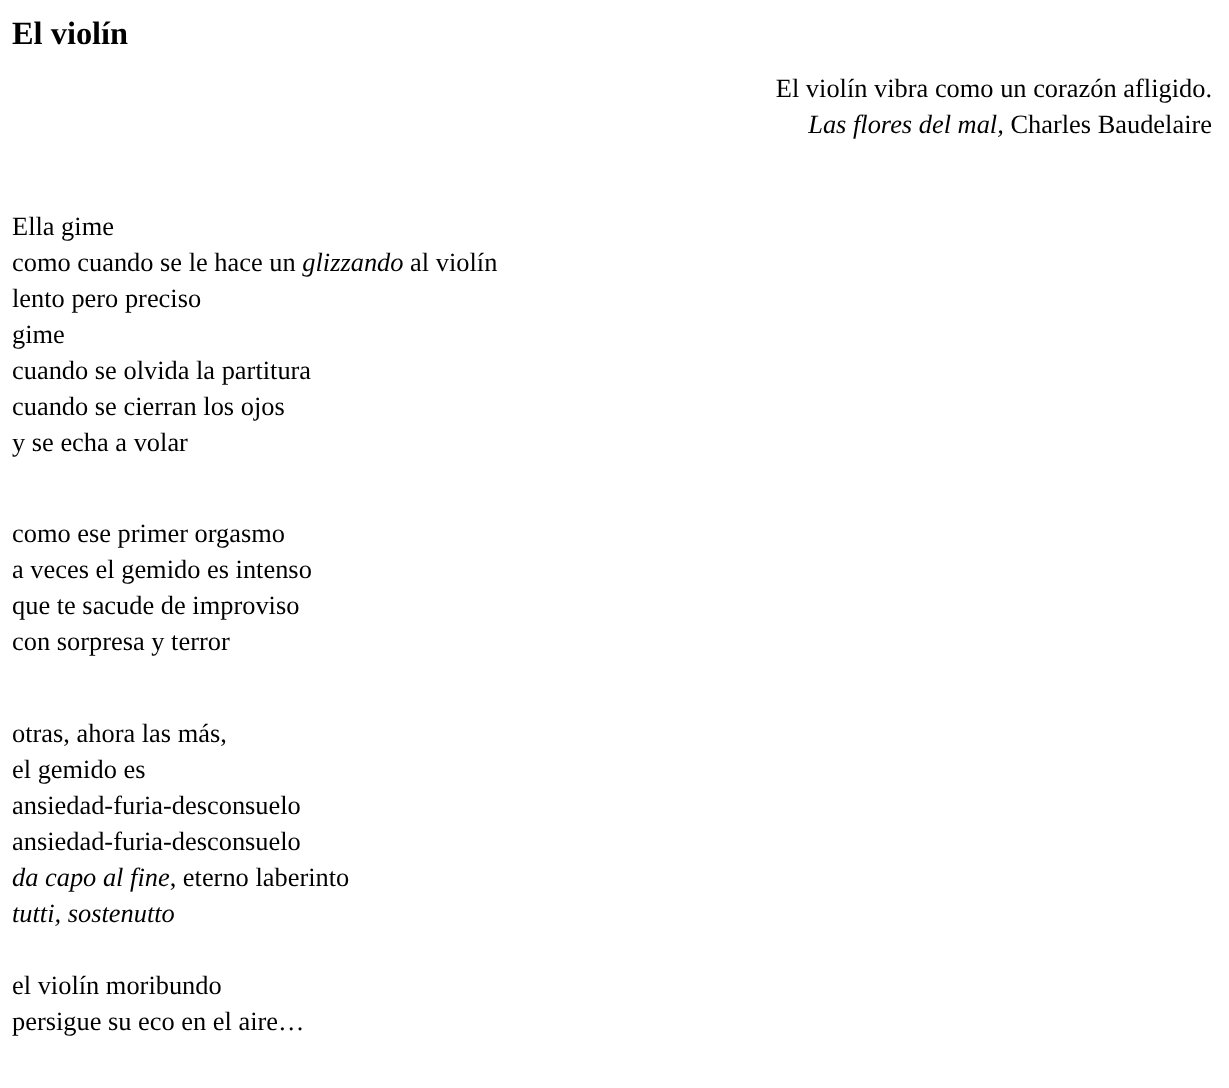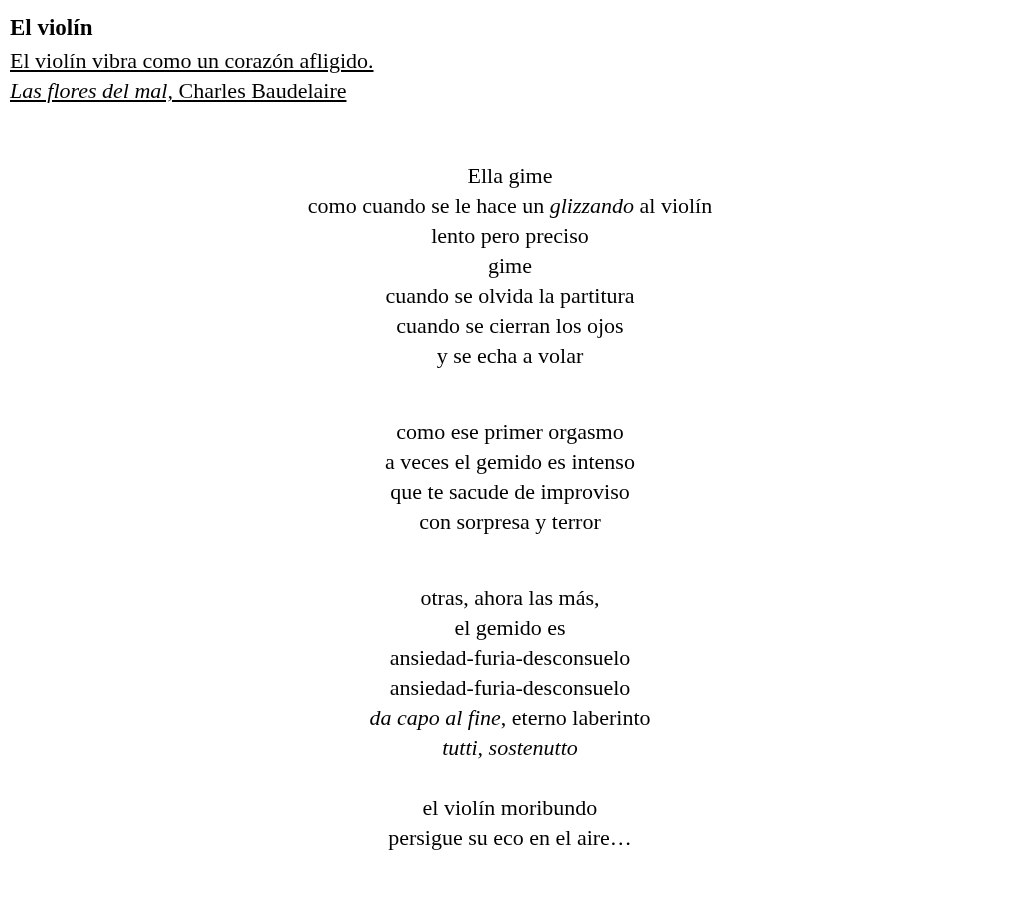--- a/index.html
+++ b/index.html
@@ -12,30 +12,30 @@
     line-height: 30px;
     overflow: hidden;
   }
   .page {
     position: relative;
     width: 1024px;
     height: 907px;
     padding: 13px 14px 0 10px;
   }
   .title {
-    font-size: 23px;
+    font-size: 27px;
     font-weight: bold;
     line-height: 30px;
   }
   .epigraph {
-    margin-top: 3px;
-    text-decoration: underline;
+    text-align: right;
+    margin-top: 16px;
   }
   .ep-line { line-height: 30px; }
-  .poem-body { margin-top: 55px; text-align: center; }
+  .poem-body { margin-top: 55px; }
   .stanza { margin-bottom: 46px; }
   .stanza:nth-last-child(2) { margin-bottom: 30px; }
   .stanza:last-child { margin-bottom: 12px; }
   .line { line-height: 30px; white-space: pre-wrap; }
   .italic { font-style: italic; }
 </style>
 </head>
 <body>
 
 <div class="page">

